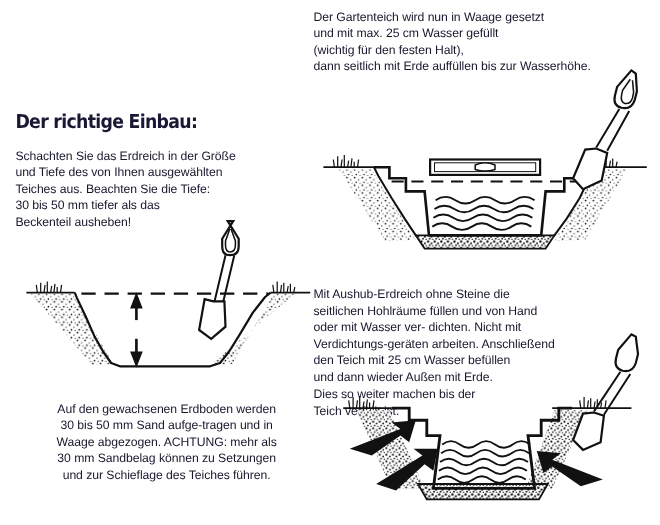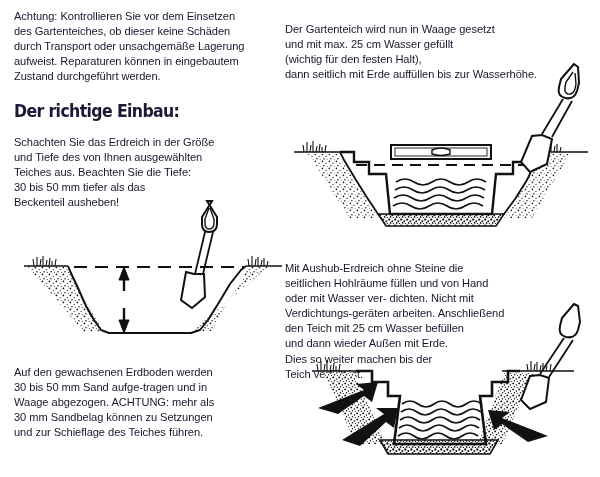--- a/index.html
+++ b/index.html
@@ -43,51 +43,46 @@
   }
   #excavate-instruction-text {
     left: 14px;
     top: 135px;
     width: 270px;
   }
   #sand-instruction-text {
     left: 14px;
     top: 365px;
     width: 275px;
+    text-align: center;
   }
   #level-instruction-text {
     left: 285px;
     top: 9px;
     width: 312px;
-    margin-top: 13px;
   }
   #backfill-instruction-text {
     left: 285px;
     top: 237px;
     width: 305px;
     margin-top: 24px;
   }
   .figure {
     position: absolute;
   }
   #figure-excavated-pit { left: 6px; top: 196px; }
   #figure-level-pond    { left: 286px; top: 62px; }
   #figure-backfill-pond { left: 290px; top: 352px; }
   svg { display: block; overflow: visible; }
 </style>
 </head>
 <body>
 
 <div id="page">
 
-  <div class="textblock" id="intro-warning-text">Achtung: Kontrollieren Sie vor dem Einsetzen
-des Gartenteiches, ob dieser keine Schäden
-durch Transport oder unsachgemäße Lagerung
-aufweist. Reparaturen können in eingebautem
-Zustand durchgeführt werden.</div>
 
   <div class="textblock" id="level-instruction-text">Der Gartenteich wird nun in Waage gesetzt
  und mit max. 25 cm Wasser gefüllt
 (wichtig für den festen Halt),
 dann seitlich mit Erde auffüllen bis zur Wasserhöhe.</div>
 
   <div id="section-heading">Der richtige Einbau:</div>
 
   <div class="textblock" id="excavate-instruction-text">Schachten Sie das Erdreich in der Größe
 und Tiefe des von Ihnen ausgewählten

